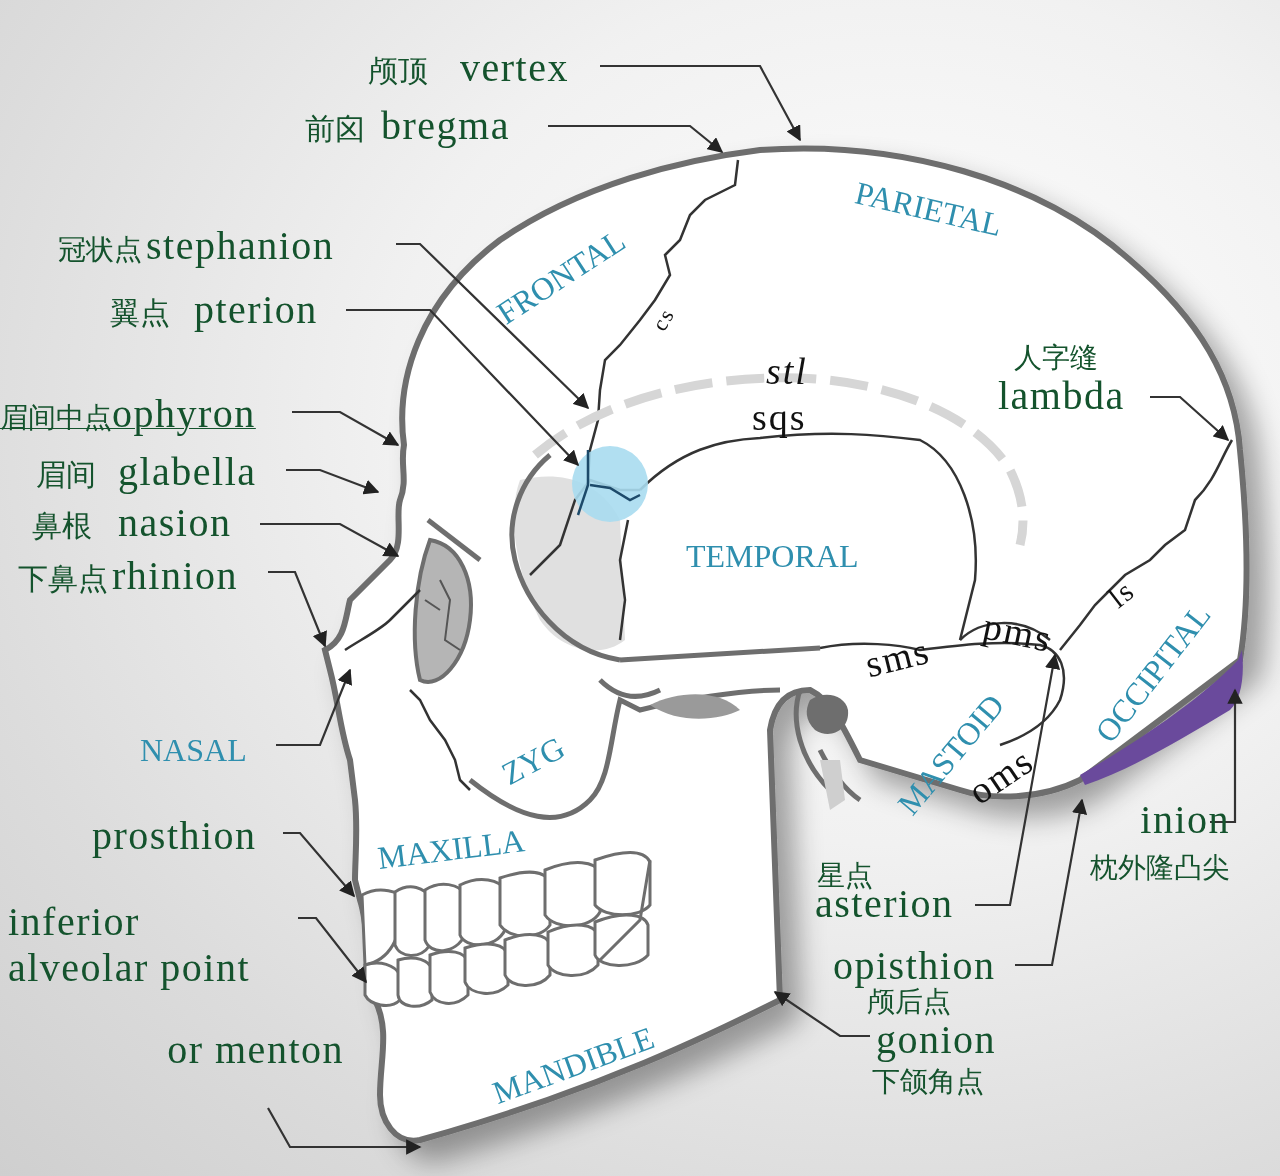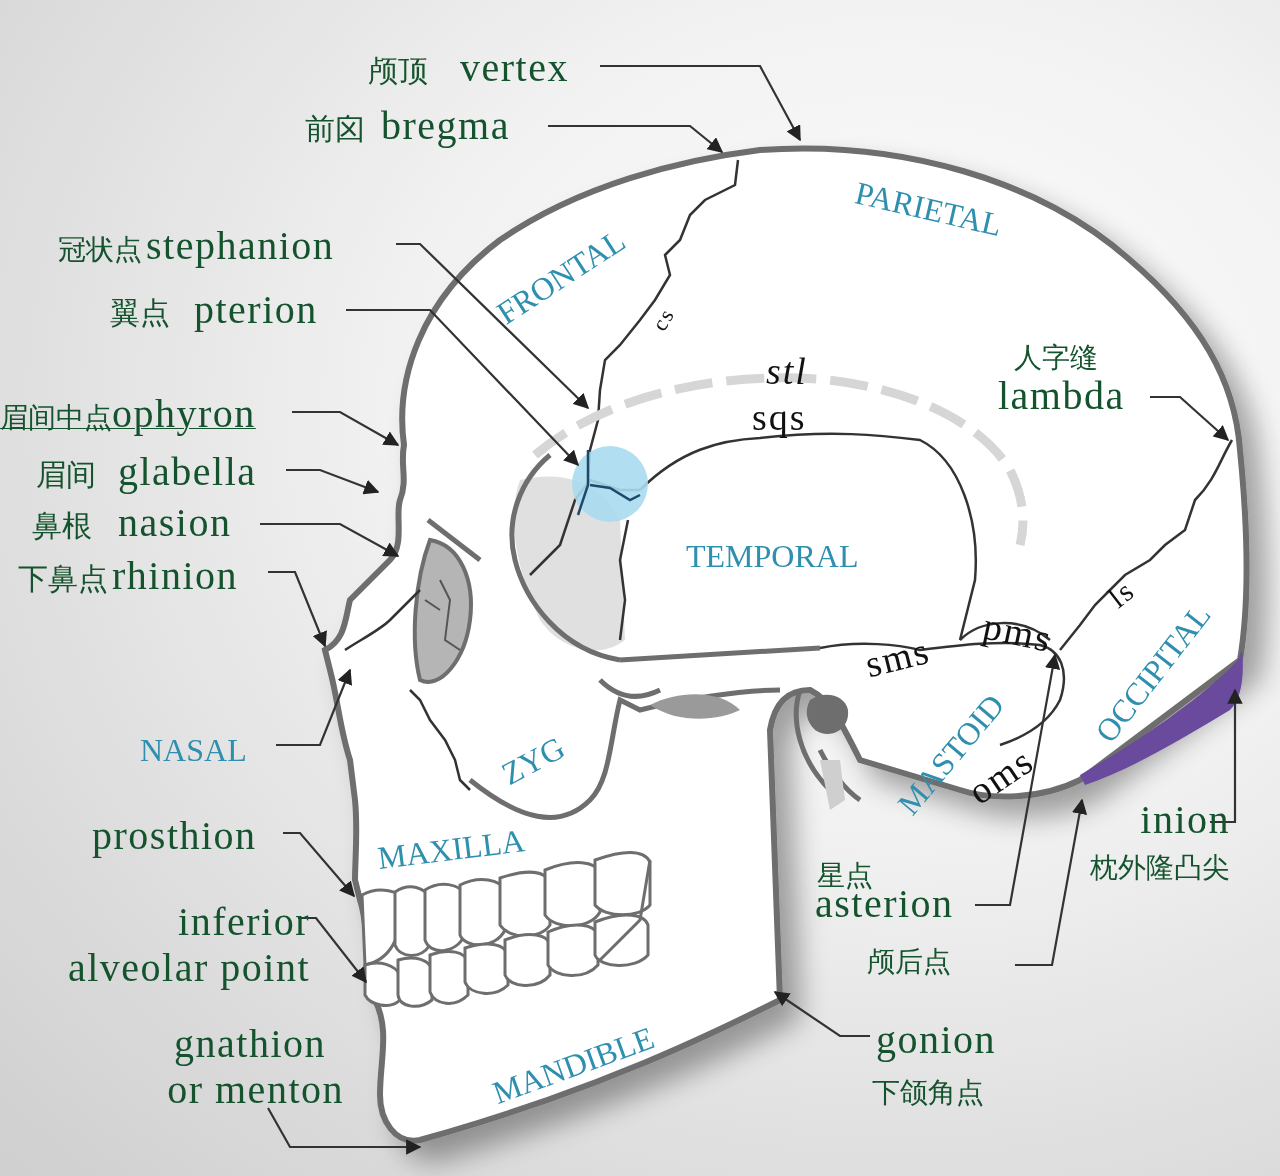--- a/index.html
+++ b/index.html
@@ -155,35 +155,35 @@
 </div>
 <div class="lbl" style="left:1090px;top:800px;text-align:right;">
   <div class="en" style="margin-left:22px">inion</div>
   <div class="zhs" style="margin-top:14px">枕外隆凸尖</div>
 </div>
 <div class="lbl" style="left:815px;top:862px;">
   <div class="zhs" style="margin-left:2px">星点</div>
   <div class="en" style="margin-top:-6px">asterion</div>
 </div>
 <div class="lbl" style="left:833px;top:946px;">
+  <div class="en">opisthion</div>
   <div class="zhs" style="margin-left:34px;margin-top:2px">颅后点</div>
 </div>
 <div class="lbl" style="left:872px;top:1020px;">
   <div class="en" style="margin-left:4px">gonion</div>
-  <div class="zhs" style="margin-top:19px">下颌角点</div>
+  <div class="zhs" style="margin-top:8px">下颌角点</div>
 </div>
 <div class="lbl" style="left:92px;top:816px;">
   <span class="en">prosthion</span>
 </div>
-<div class="lbl" style="left:38px;top:902px;text-align:right;width:272px;">
+<div class="lbl" style="left:8px;top:902px;width:272px;">
   <div class="en">inferior</div>
   <div class="en" style="margin-top:6px">alveolar point</div>
 </div>
 <div class="lbl" style="left:132px;top:1024px;text-align:right;width:212px;">
-  <div class="en" style="margin-right:18px">gnathion</div>
   <div class="en" style="margin-top:6px">or menton</div>
 </div>
 
 <div class="bone" style="left:500px;top:300px;transform:rotate(-33deg);">FRONTAL</div>
 <div class="bone" style="left:856px;top:176px;transform:rotate(13deg);">PARIETAL</div>
 <div class="bone" style="left:686px;top:540px;">TEMPORAL</div>
 <div class="bone" style="left:1102px;top:722px;transform:rotate(-52deg);">OCCIPITAL</div>
 <div class="bone" style="left:904px;top:794px;transform:rotate(-50deg);">MASTOID</div>
 <div class="bone" style="left:504px;top:760px;transform:rotate(-28deg);">ZYG</div>
 <div class="bone" style="left:378px;top:842px;transform:rotate(-7deg);">MAXILLA</div>

